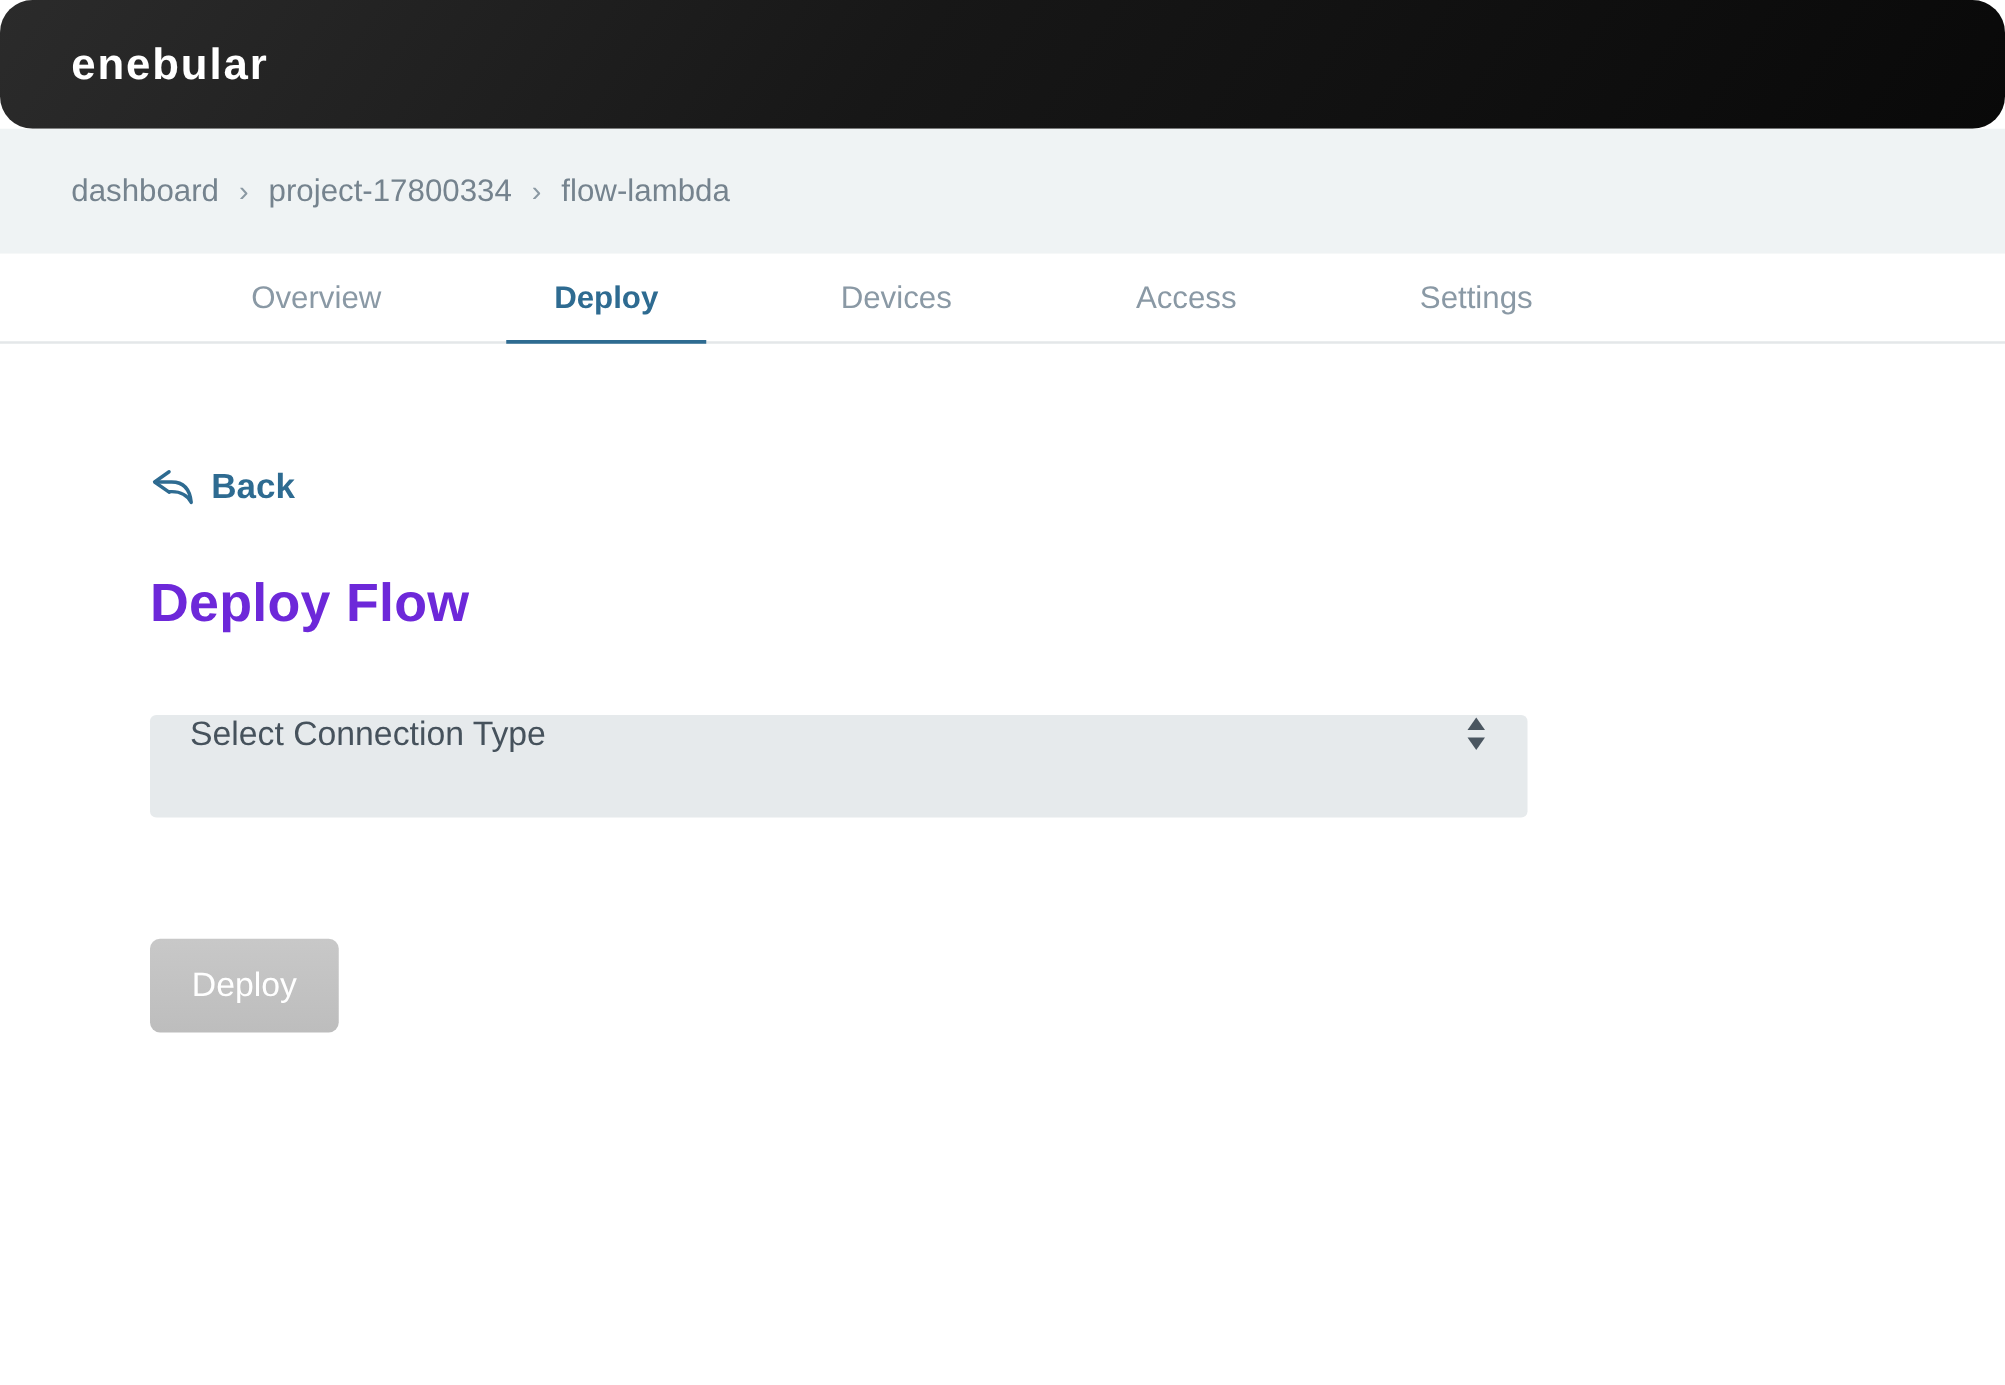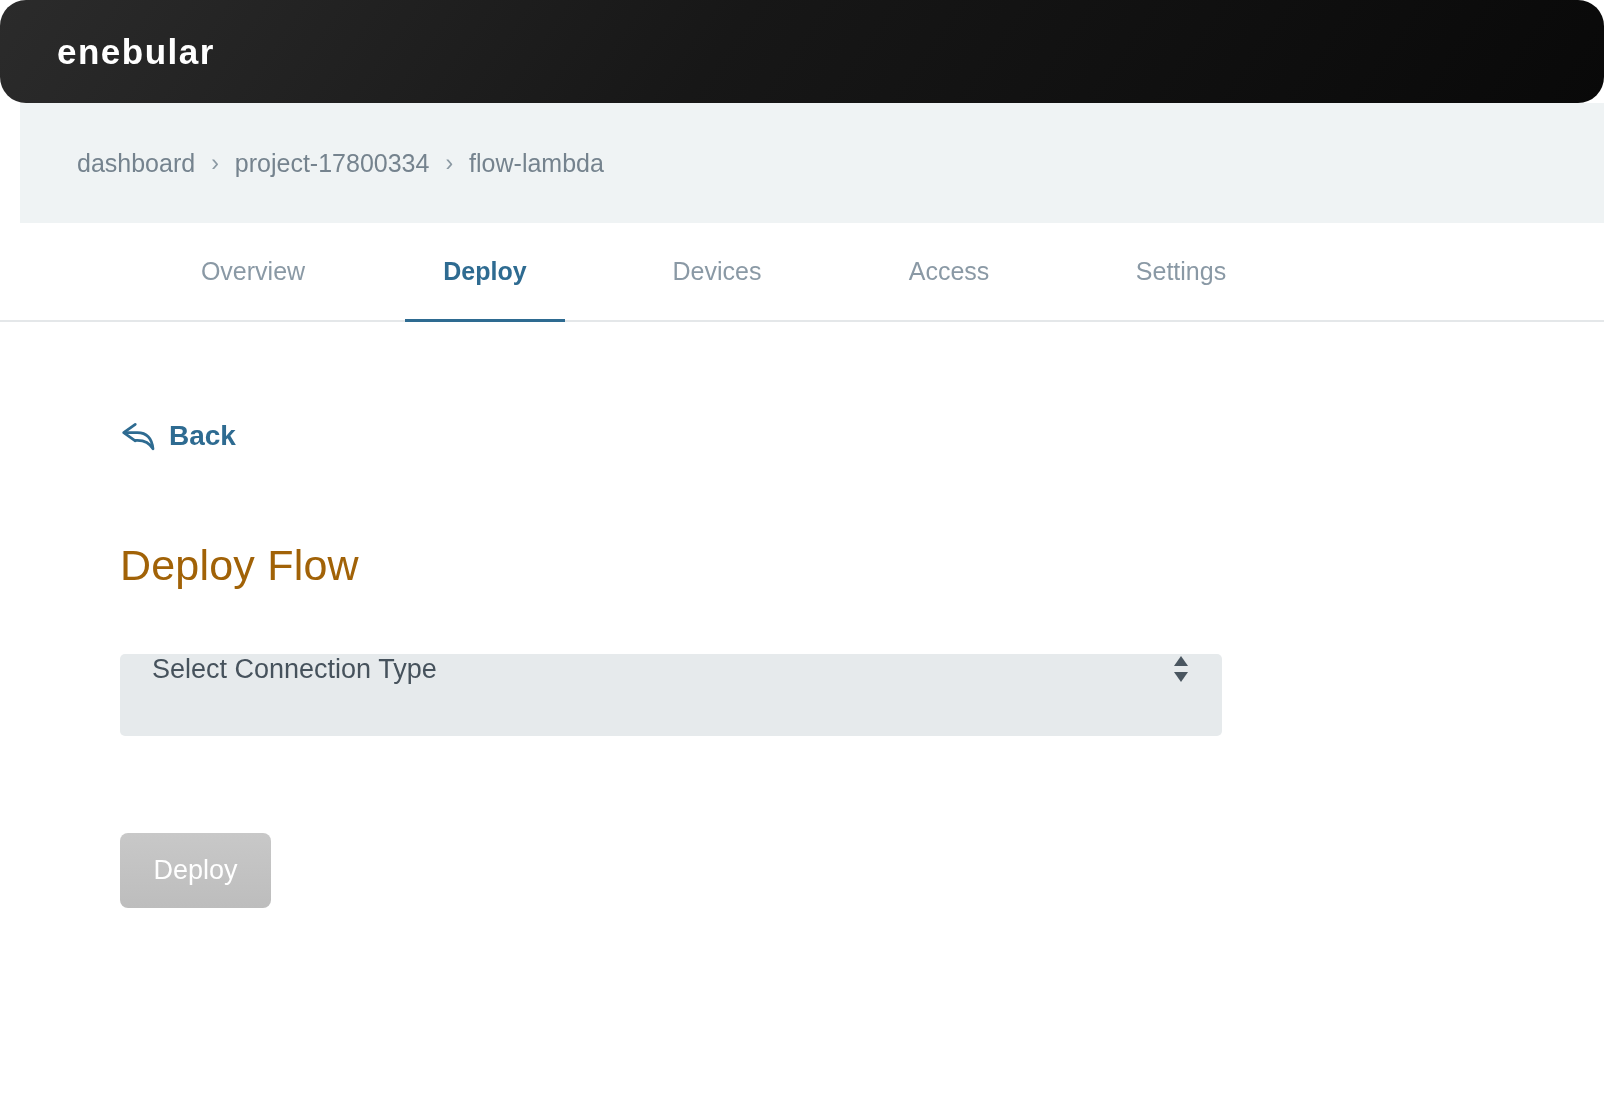--- a/index.html
+++ b/index.html
@@ -26,39 +26,38 @@
     color: #ffffff;
     font-size: 35px;
     font-weight: 700;
     letter-spacing: 1.5px;
     cursor: pointer;
     user-select: none;
   }
 
   
   .breadcrumb-bar {
-    height: 120px;
+    height: 100px;
     background: #eff3f4;
     display: flex;
     align-items: center;
     padding-left: 57px;
     font-size: 25px;
     color: #75838e;
-    margin-left: 20px;
   }
   .crumb { cursor: pointer; }
   .crumb-sep {
     margin: 0 16px;
     color: #8b99a3;
     font-size: 23px;
   }
 
   
   .tab-bar {
-    height: 99px;
+    height: 72px;
     background: #ffffff;
     border-bottom: 2px solid #e4e7e9;
     display: flex;
     padding-left: 137px;
   }
   .tab {
     width: 232px;
     display: flex;
     align-items: center;
     justify-content: center;
@@ -93,24 +92,24 @@
     margin-top: 98px;
     color: #2e6b91;
     font-size: 28px;
     font-weight: 700;
     cursor: pointer;
     text-decoration: none;
   }
   .back-link svg { display: block; }
 
   .page-title {
-    margin: 86px 0 0 0;
+    margin: 50px 0 0 0;
     font-size: 43px;
-    font-weight: 400;
-    color: #a16207;
+    font-weight: 700;
+    color: #6d28d9;
     letter-spacing: 0.2px;
   }
 
   .select-box {
     margin-top: 64px;
     width: 1102px;
     height: 82px;
     background: #e6eaec;
     border-radius: 5px;
     display: flex;

